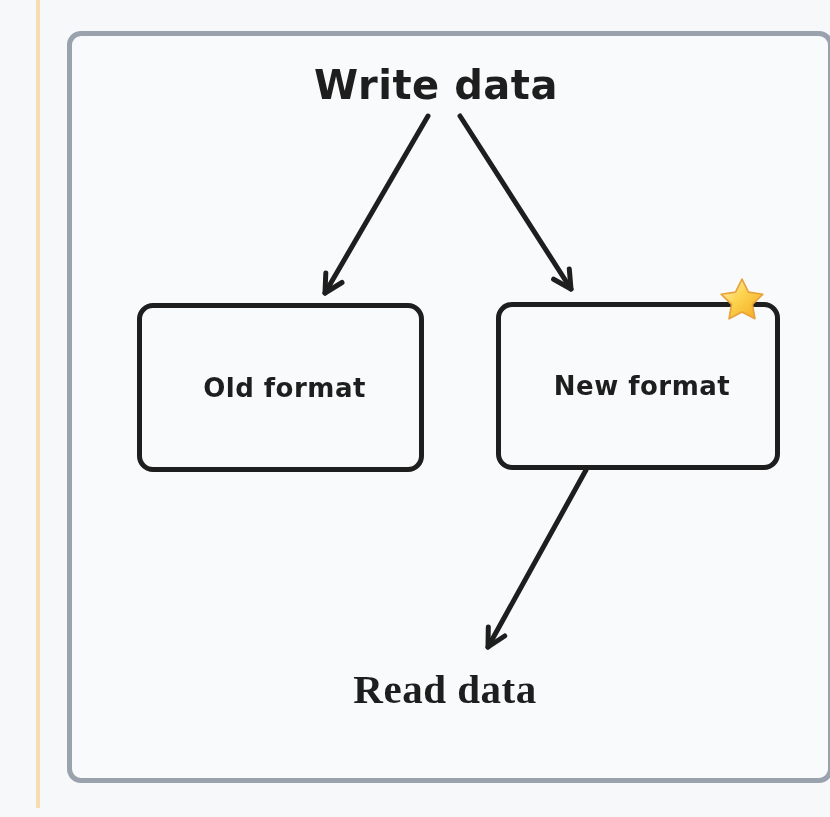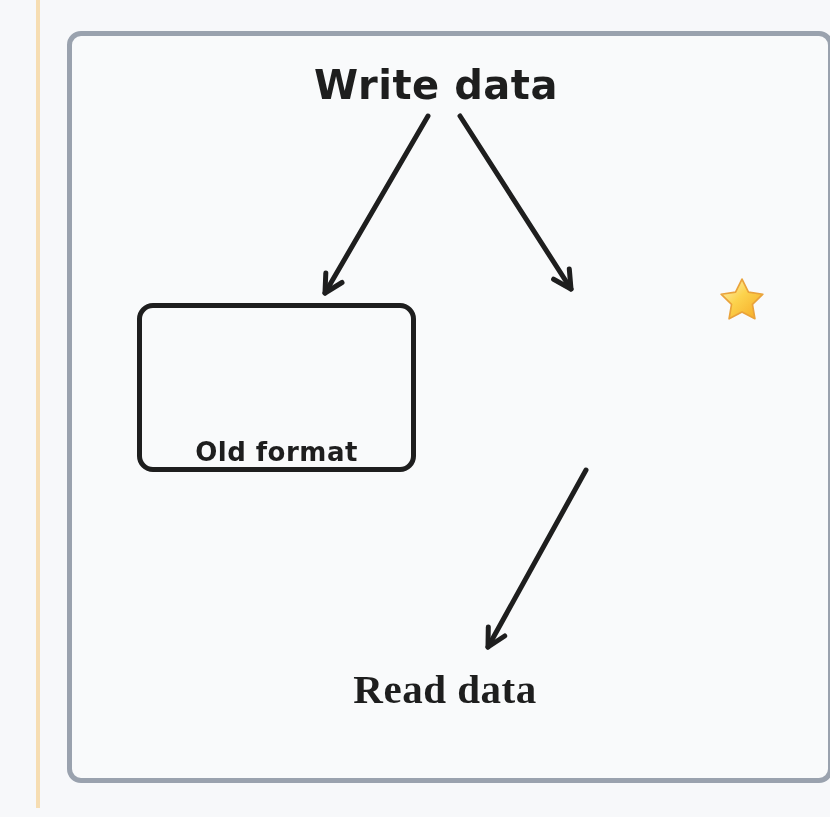--- a/index.html
+++ b/index.html
@@ -60,26 +60,27 @@
     top: 665px;
     font-size: 41px;
     font-family: Liberation Serif, serif;
   }
   .node {
     position: absolute;
     border: 5px solid #1e1e1e;
     border-radius: 16px;
     background: #f9fafb;
     display: flex;
-    align-items: flex-end;
+    align-items: center;
     justify-content: center;
     color: #1e1e1e;
     font-size: 26px;
     font-weight: 700;
     letter-spacing: 0.5px;
+    padding-left: 8px;
   }
   .node-old {
     left: 101px;
     top: 303px;
     width: 269px;
     height: 159px;
   }
   .node-new {
     left: 460px;
     top: 302px;
@@ -119,20 +120,23 @@
       </g>
     </g>
   </svg>
 
   <div class="handtext title-top">Write data</div>
 
   <div class="node node-old">
     <span>Old format</span>
   </div>
 
+  <div class="node node-new">
+    <span>New format</span>
+  </div>
 
   <svg class="star-badge" viewBox="0 0 44 44" xmlns="http://www.w3.org/2000/svg">
     <defs>
       <linearGradient id="starGrad" x1="0" y1="0" x2="1" y2="1">
         <stop offset="0" stop-color="#fdf3c7"></stop>
         <stop offset="0.45" stop-color="#fcd34d"></stop>
         <stop offset="1" stop-color="#f5a623"></stop>
       </linearGradient>
     </defs>
     <path d="M22,1 L28.17,13.51 L41.97,15.51 L31.99,25.24 L34.34,38.99 L22,32.5 L9.66,38.99 L12.01,25.24 L2.03,15.51 L15.83,13.51 Z" fill="url(#starGrad)" stroke="#e9a23b" stroke-width="1.6" stroke-linejoin="round"></path>

